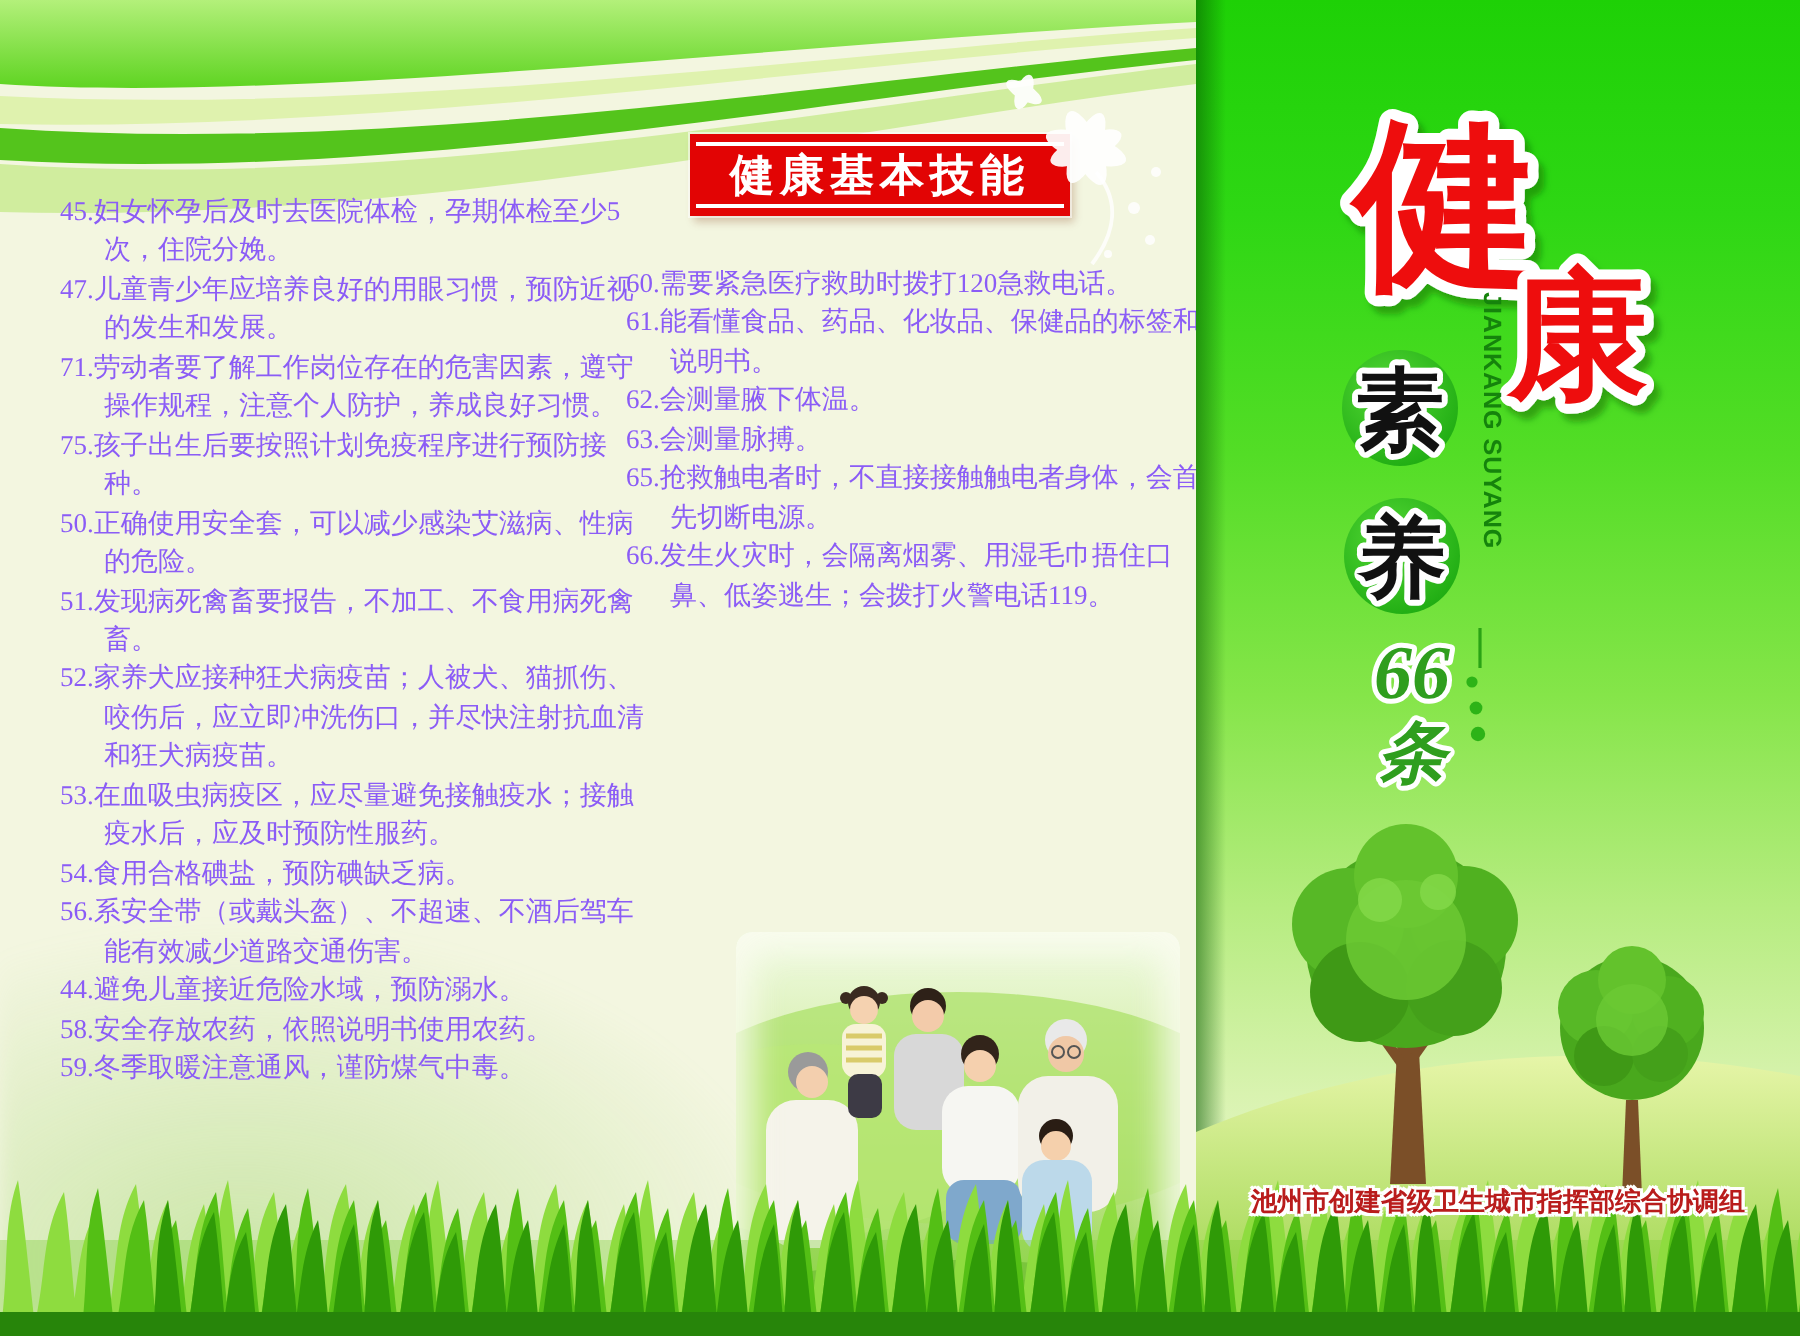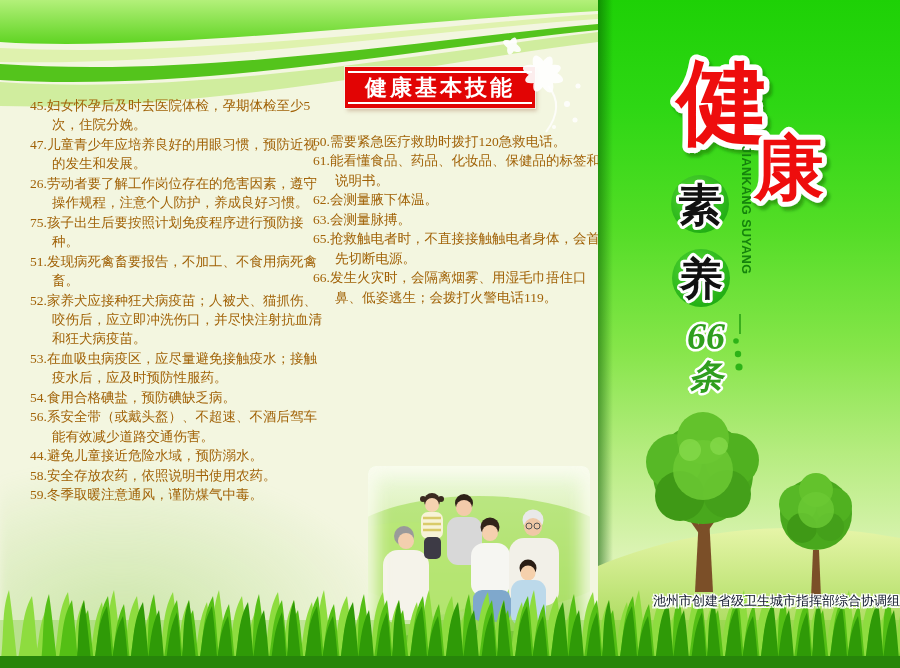--- a/index.html
+++ b/index.html
@@ -8,21 +8,21 @@
 
   
   .wave{position:absolute;left:0;top:0;z-index:1;}
 
   
   .left-blur{position:absolute;left:0;top:460px;width:400px;height:200px;z-index:1;
     background:radial-gradient(ellipse at 30% 85%, rgba(165,215,115,.5), rgba(165,215,115,0) 70%);
     filter:blur(5px);}
 
   
-  .col{position:absolute;z-index:2;color:#a16207;
+  .col{position:absolute;z-index:2;color:#8b5cf6;
        font-family:"Liberation Serif","DejaVu Serif",serif;
        font-size:13.5px;line-height:19.45px;}
   .col-left{left:30px;top:96px;width:300px;}
   .col-mid{left:313px;top:132px;width:298px;}
   .item{padding-left:22px;text-indent:-22px;}
 
   
   .banner{position:absolute;left:345px;top:67px;width:190px;height:41px;z-index:2;
     background:#e20404;display:flex;align-items:center;justify-content:center;
     box-shadow:0 0 0 1px rgba(255,255,255,.55), 2px 3px 4px rgba(120,40,0,.25);}
@@ -38,22 +38,22 @@
                #b6ec80 68%,#d9f3b0 82%,#ecf8d6 94%,#eef8da 100%);}
   .right-panel::before{content:"";position:absolute;left:0;top:0;bottom:0;width:15px;
     background:linear-gradient(90deg,rgba(6,90,0,.55),rgba(6,90,0,0));}
   .panel-art{position:absolute;left:0;top:0;}
   .trees{position:absolute;left:0;top:400px;}
   .vertical-caption{position:absolute;left:141px;top:146px;height:185px;z-index:3;
     writing-mode:vertical-rl;color:#15830c;font-weight:bold;
     font-size:12.5px;letter-spacing:.5px;white-space:nowrap;}
 
   
-  .footer{position:absolute;left:598px;top:592px;width:302px;z-index:5;text-align:right;
-    font-weight:normal;font-size:13px;color:#0f172a;white-space:nowrap;
+  .footer{position:absolute;left:598px;top:592px;width:302px;z-index:5;text-align:center;
+    font-weight:bold;font-size:13px;color:#b91c1c;white-space:nowrap;
     text-shadow:-1.5px -1.5px 0 #fff,1.5px -1.5px 0 #fff,-1.5px 1.5px 0 #fff,1.5px 1.5px 0 #fff,
                 0 -1.5px 0 #fff,0 1.5px 0 #fff,-1.5px 0 0 #fff,1.5px 0 0 #fff;}
 
   
   .photo{position:absolute;left:368px;top:466px;width:222px;height:202px;z-index:2;
     border-radius:8px;overflow:hidden;}
   .photo::after{content:"";position:absolute;inset:0;border-radius:8px;
     box-shadow:inset 0 0 16px 9px rgba(250,252,240,.85);pointer-events:none;}
 
   .grass{position:absolute;left:0;bottom:0;z-index:4;}
@@ -74,22 +74,23 @@
     <path fill="#dff2ae" d="M0,48 C200,58 420,26 598,14 C700,9 800,6 900,3 L900,8 C800,11 700,14 598,19 C420,31 200,66 0,62 Z"></path>
     <path fill="#54c41c" d="M0,64 C200,78 420,40 598,24 C700,16 800,12 900,8 L900,14 C800,18 700,22 598,30 C420,48 200,92 0,80 Z"></path>
     <path fill="#c9eb92" opacity=".85" d="M0,82 C200,96 430,52 598,32 C700,24 820,18 900,14 L900,22 C820,26 700,32 598,42 C430,62 220,112 0,106 Z"></path>
   </svg>
 
   <div class="left-blur"></div>
 
   <div class="col col-left">
     <div class="item"><span>45.</span><span>妇女怀孕后及时去医院体检，孕期体检至少5次，住院分娩。</span></div>
     <div class="item"><span>47.</span><span>儿童青少年应培养良好的用眼习惯，预防近视的发生和发展。</span></div>
-    <div class="item"><span>26.</span><span>劳动者要了解工作岗位存在的危害因素，遵守操作规程，注意个人防护，养成良好习惯。</span></div>
+    <div class="item"><span>71.</span><span>劳动者要了解工作岗位存在的危害因素，遵守操作规程，注意个人防护，养成良好习惯。</span></div>
     <div class="item"><span>75.</span><span>孩子出生后要按照计划免疫程序进行预防接种。</span></div>
+    <div class="item"><span>50.</span><span>正确使用安全套，可以减少感染艾滋病、性病的危险。</span></div>
     <div class="item"><span>51.</span><span>发现病死禽畜要报告，不加工、不食用病死禽畜。</span></div>
     <div class="item"><span>52.</span><span>家养犬应接种狂犬病疫苗；人被犬、猫抓伤、咬伤后，应立即冲洗伤口，并尽快注射抗血清和狂犬病疫苗。</span></div>
     <div class="item"><span>53.</span><span>在血吸虫病疫区，应尽量避免接触疫水；接触疫水后，应及时预防性服药。</span></div>
     <div class="item"><span>54.</span><span>食用合格碘盐，预防碘缺乏病。</span></div>
     <div class="item"><span>56.</span><span>系安全带（或戴头盔）、不超速、不酒后驾车能有效减少道路交通伤害。</span></div>
     <div class="item"><span>44.</span><span>避免儿童接近危险水域，预防溺水。</span></div>
     <div class="item"><span>58.</span><span>安全存放农药，依照说明书使用农药。</span></div>
     <div class="item"><span>59.</span><span>冬季取暖注意通风，谨防煤气中毒。</span></div>
   </div>
 

